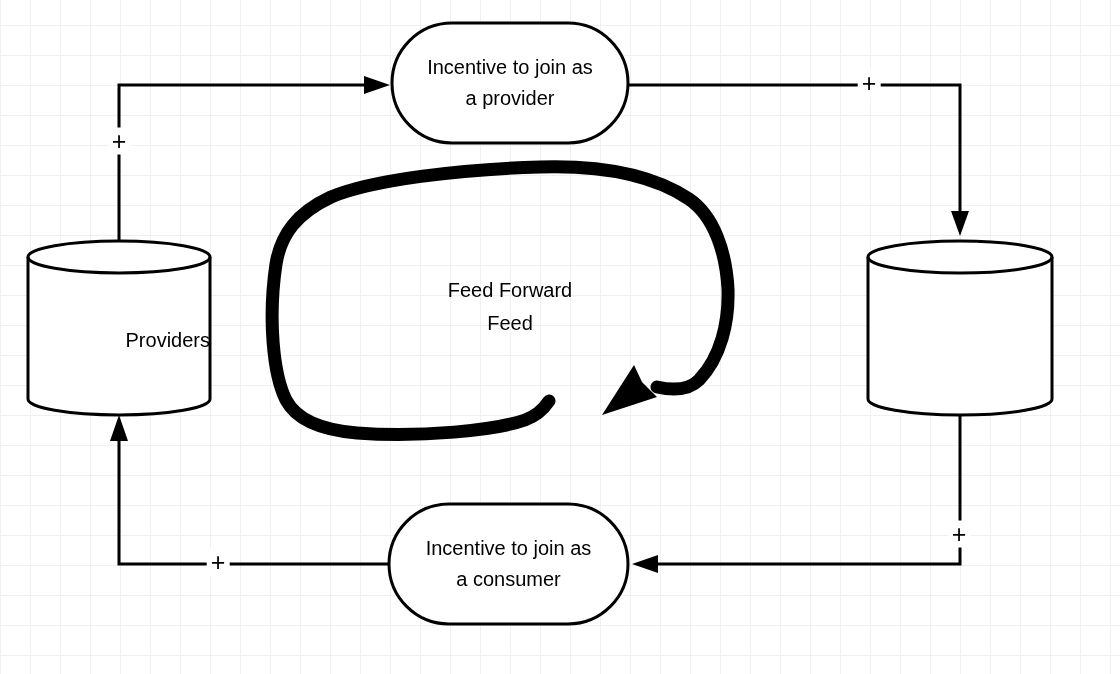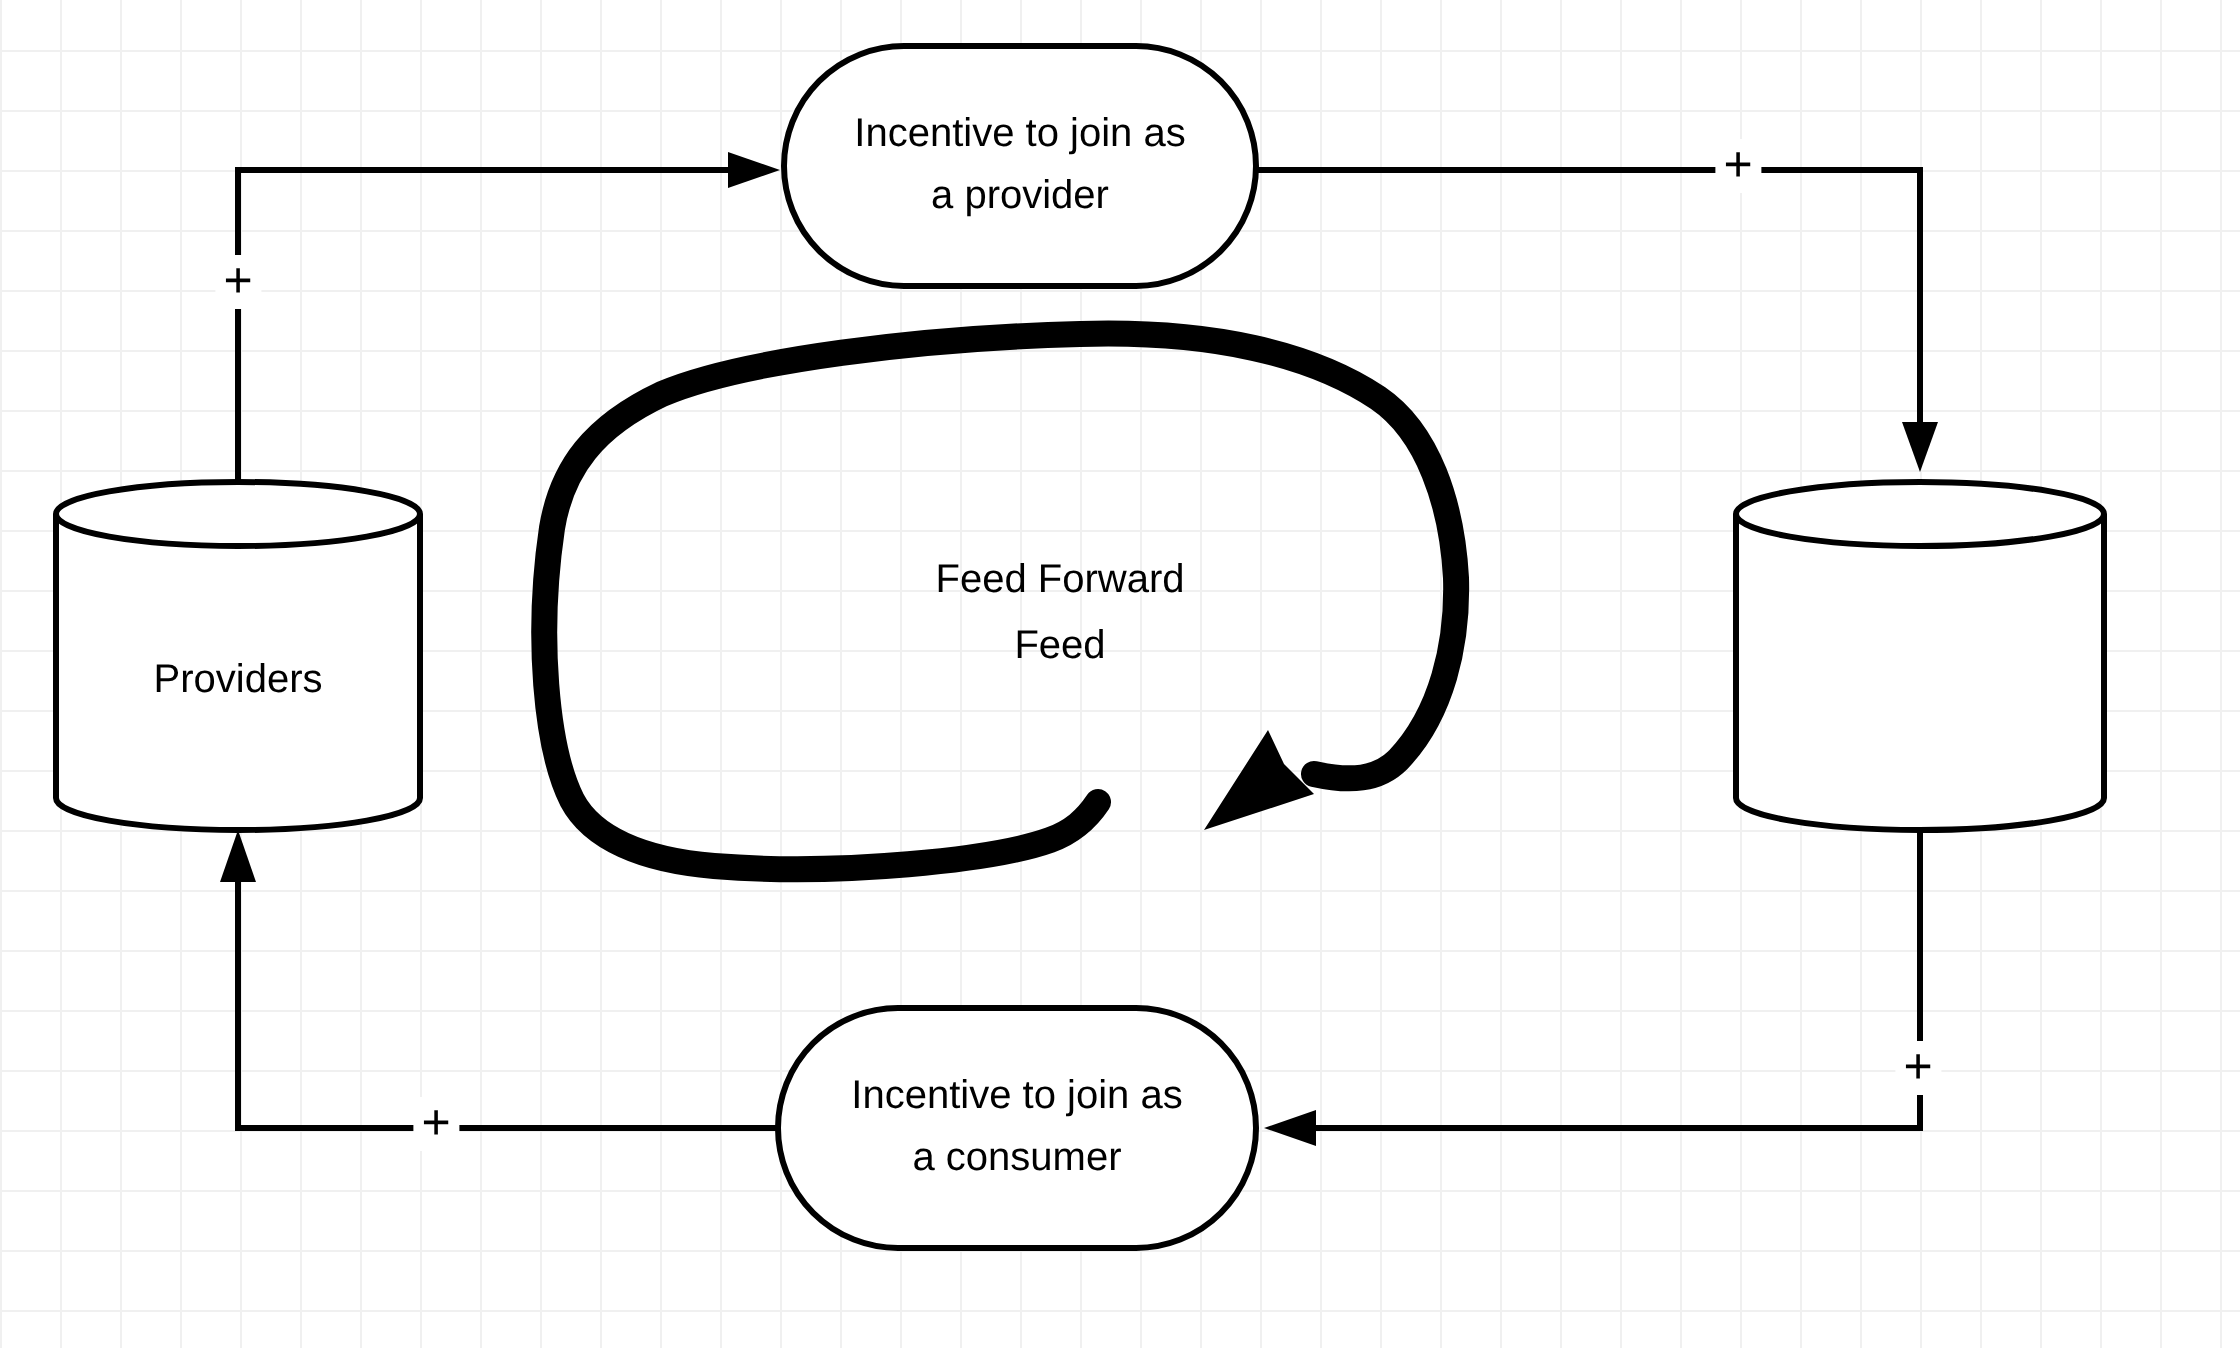--- a/index.html
+++ b/index.html
@@ -21,21 +21,21 @@
   .canvas > svg { position: absolute; left: 0; top: 0; }
   .label {
     position: absolute;
     display: flex; flex-direction: column;
     align-items: center; justify-content: center;
     text-align: center;
     color: #000000;
     font-size: 20px; line-height: 31px;
     pointer-events: none;
   }
-  .center-label { line-height: 33px; padding-left: 20px; }
+  .center-label { line-height: 33px; }
   .plus {
     position: absolute;
     transform: translate(-50%, -50%);
     background: #ffffff;
     color: #000000;
     font-size: 25px; line-height: 1;
     padding: 1px 4px;
   }
 </style>
 </head>
@@ -93,21 +93,21 @@
     </g>
 
     <rect x="389" y="504" width="239" height="120" rx="60" ry="60" fill="#fff" stroke="#000" stroke-width="3"></rect>
   </svg>
 
   <div class="label" style="left:392px; top:23px; width:236px; height:120px;">
     <span>Incentive to join as</span>
     <span>a provider</span>
   </div>
 
-  <div class="label" style="left:28px; top:250px; width:182px; height:180px;">
+  <div class="label" style="left:28px; top:250px; width:182px; height:180px;align-items:flex-end;">
     <span>Providers</span>
   </div>
 
 
   <div class="label" style="left:389px; top:504px; width:239px; height:120px;">
     <span>Incentive to join as</span>
     <span>a consumer</span>
   </div>
 
   <div class="label center-label" style="left:360px; top:257px; width:300px; height:100px;">

